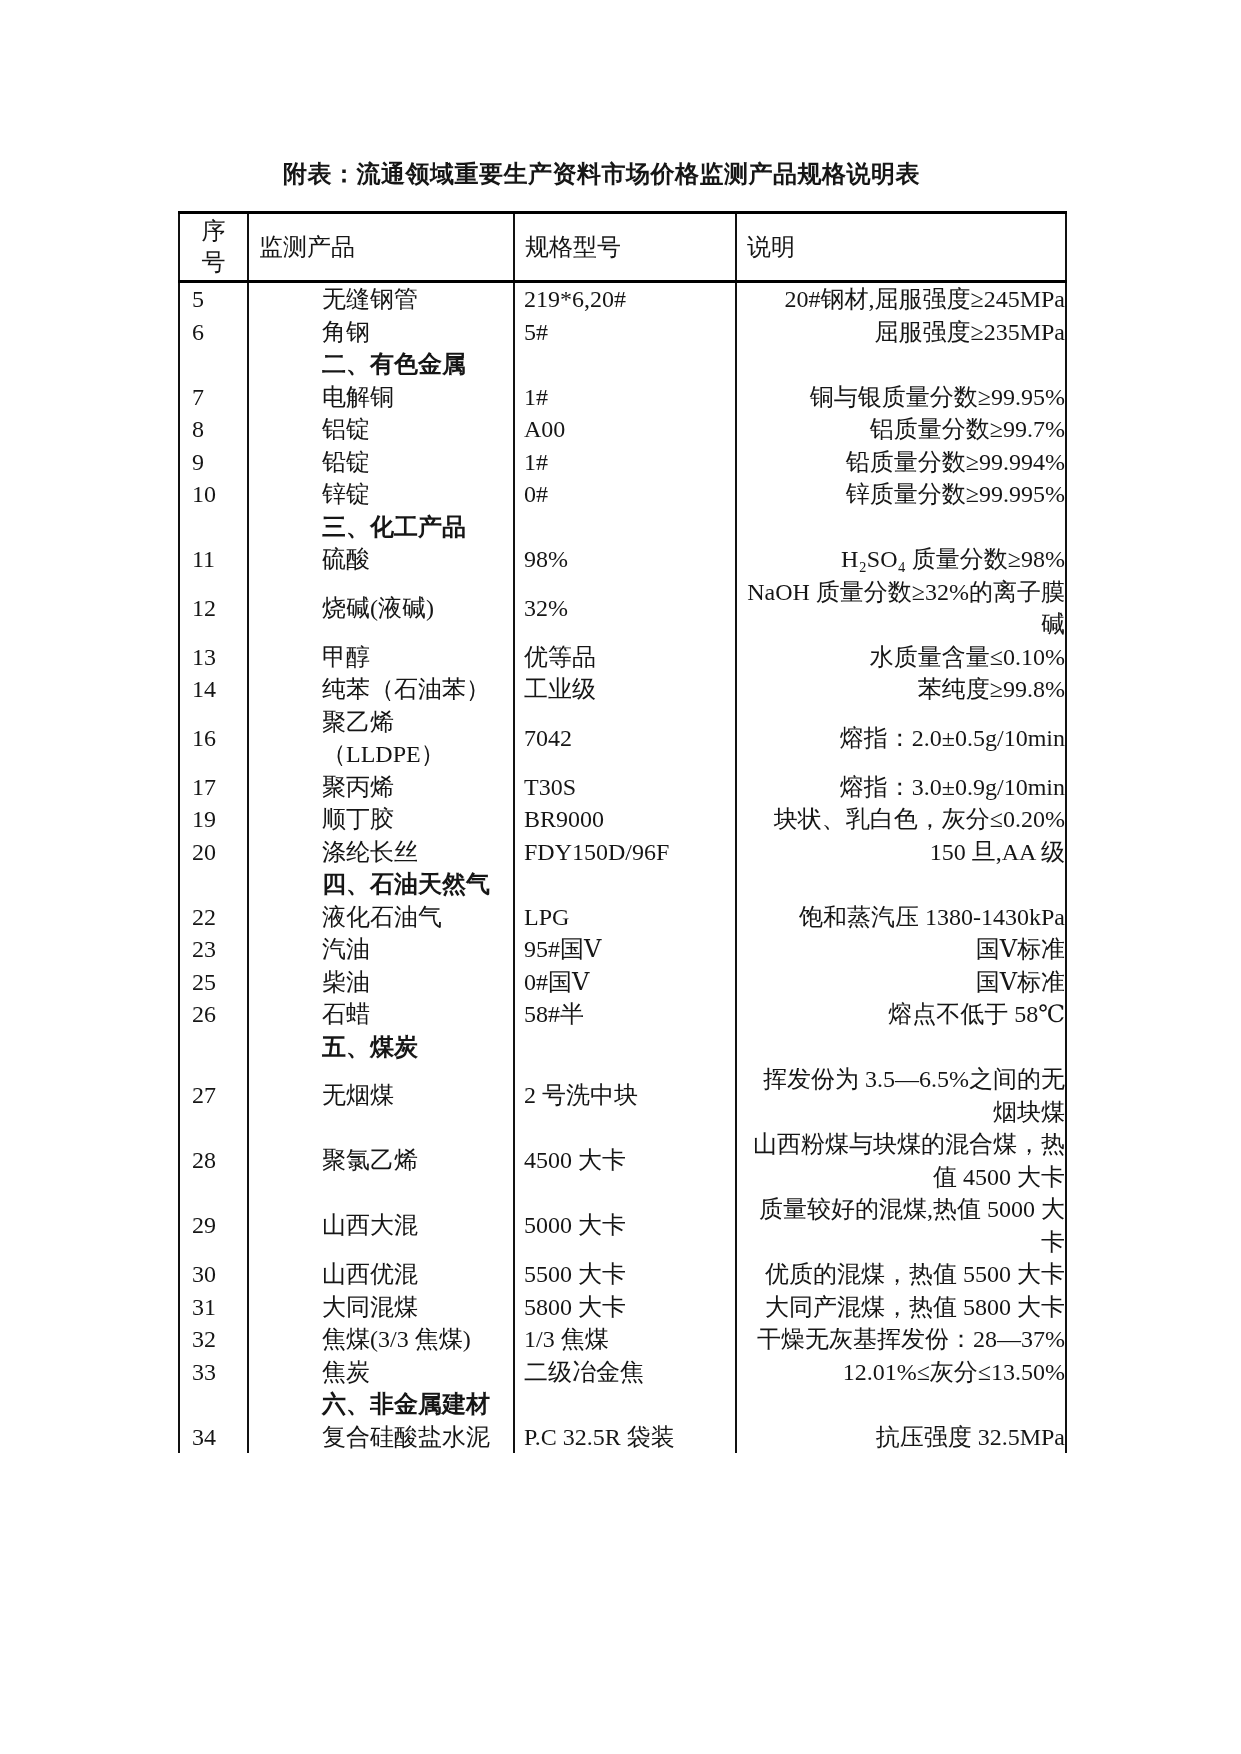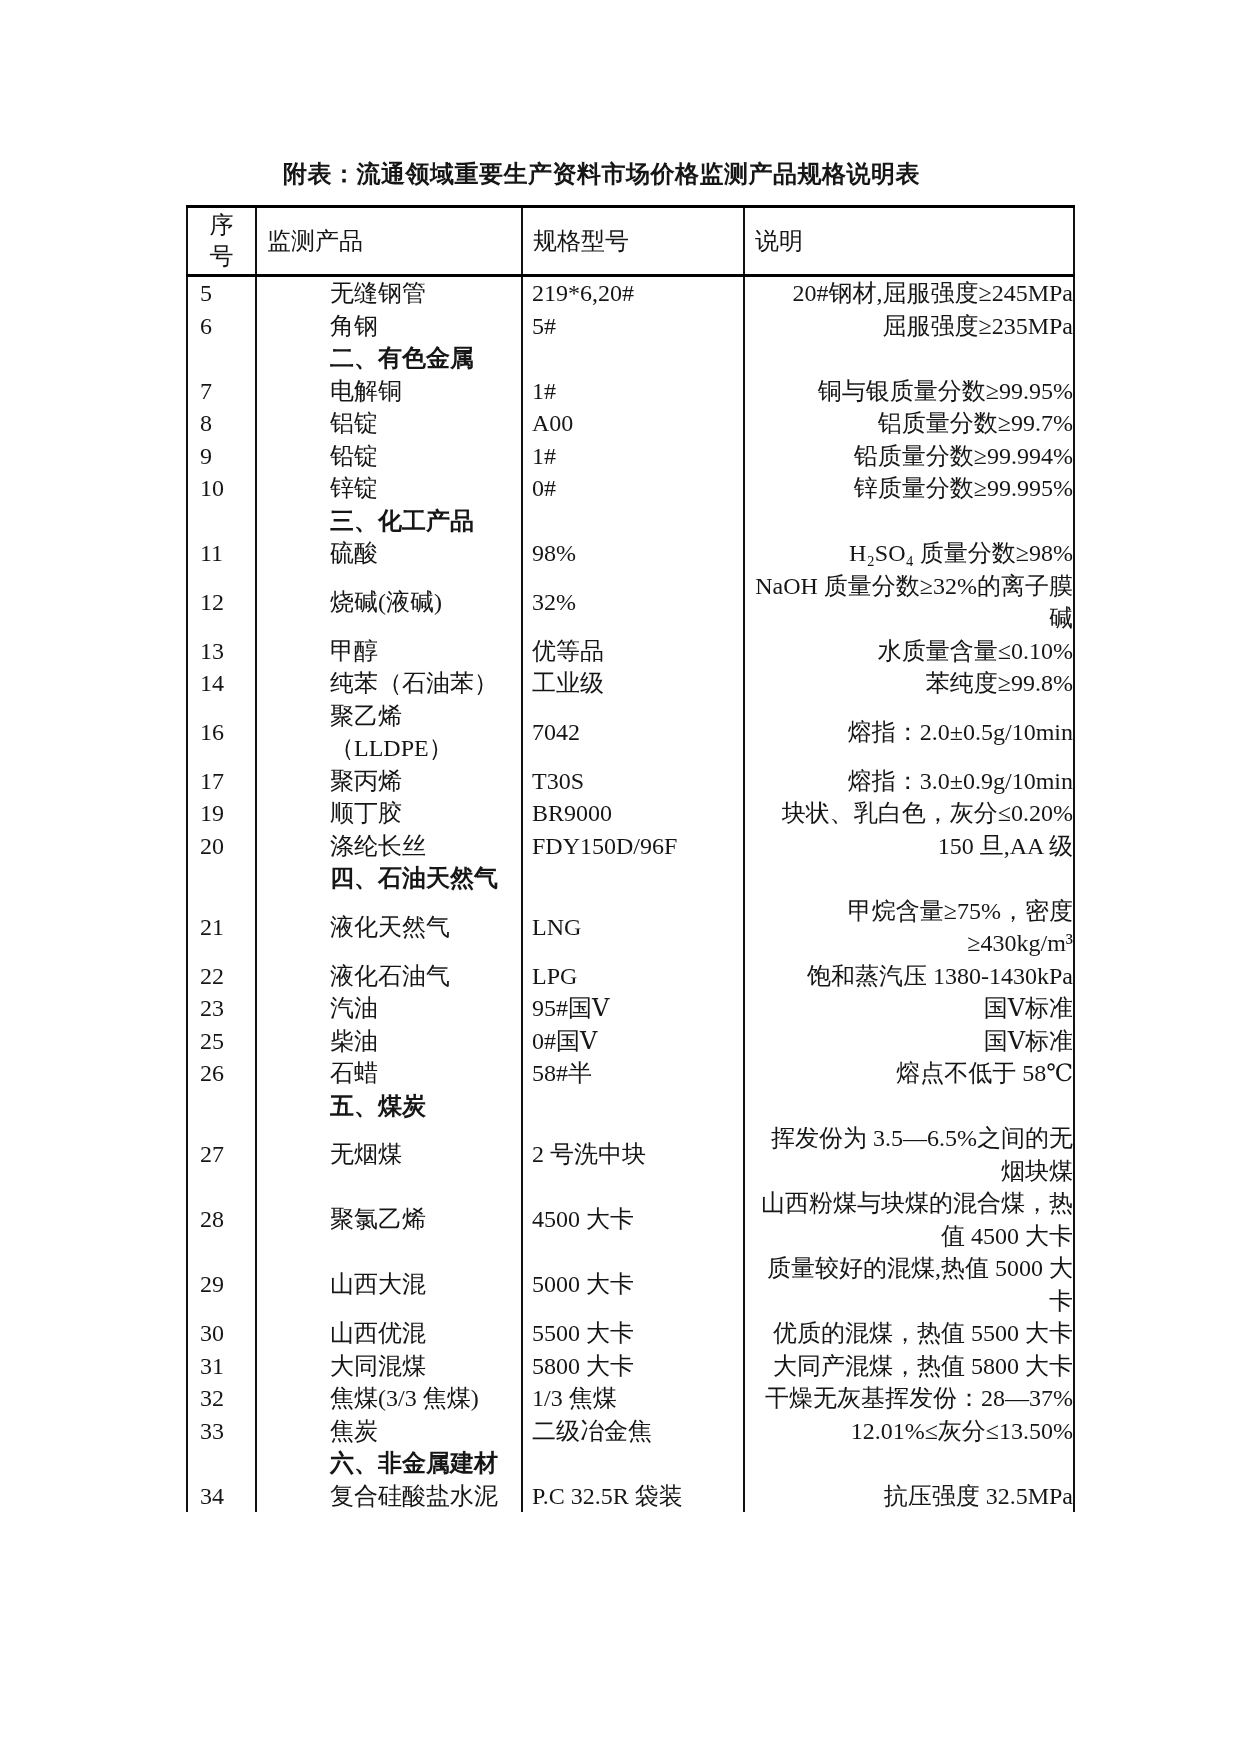--- a/index.html
+++ b/index.html
@@ -11,28 +11,27 @@
     position:relative;
     -webkit-font-smoothing:antialiased;
   }
   .page{position:absolute;inset:0;background:#fff;}
   .doc-title{
     position:absolute;left:243px;top:158px;
     font-size:24px;font-weight:bold;line-height:32px;
     letter-spacing:0.5px;white-space:nowrap;margin-left:40px;
   }
   table.spec-table{
-    position:absolute;left:178px;top:205px;
+    position:absolute;left:178px;top:211px;
     width:887px;
     border-collapse:collapse;table-layout:fixed;
     border-top:3px solid #000;
     border-left:2px solid #111;
     border-right:2px solid #111;
     font-size:24px;
-    margin-left:8px;
   }
   col.c1{width:69px;} col.c2{width:266px;} col.c3{width:222px;} col.c4{width:330px;}
   th,td{
     border-left:2px solid #111;
     border-right:2px solid #111;
     vertical-align:middle;
     padding:0;
     overflow:hidden;
     font-weight:normal;
   }
@@ -166,26 +165,20 @@
           <td class="c3">FDY150D/96F</td>
           <td class="c4">150 旦,AA 级</td>
         </tr>
         <tr>
           <td class="c1"></td>
           <td class="c2 section">四、石油天然气</td>
           <td class="c3"></td>
           <td class="c4"></td>
         </tr>
         <tr>
-          <td class="c1">21</td>
-          <td class="c2">液化天然气</td>
-          <td class="c3">LNG</td>
-          <td class="c4">甲烷含量≥75%，密度≥430kg/m³</td>
-        </tr>
-        <tr>
           <td class="c1">22</td>
           <td class="c2">液化石油气</td>
           <td class="c3">LPG</td>
           <td class="c4">饱和蒸汽压 1380-1430kPa</td>
         </tr>
         <tr>
           <td class="c1">23</td>
           <td class="c2">汽油</td>
           <td class="c3">95#国Ⅴ</td>
           <td class="c4">国Ⅴ标准</td>

